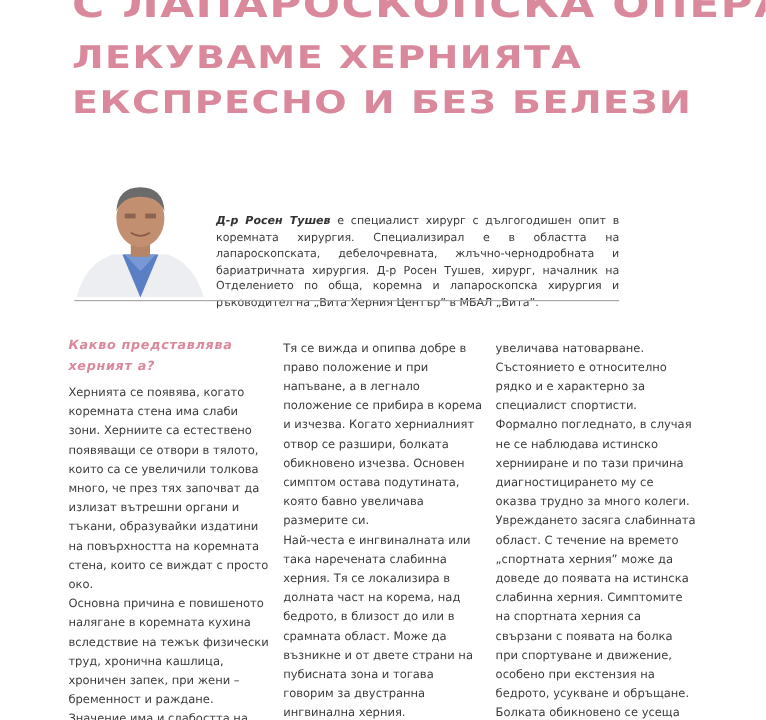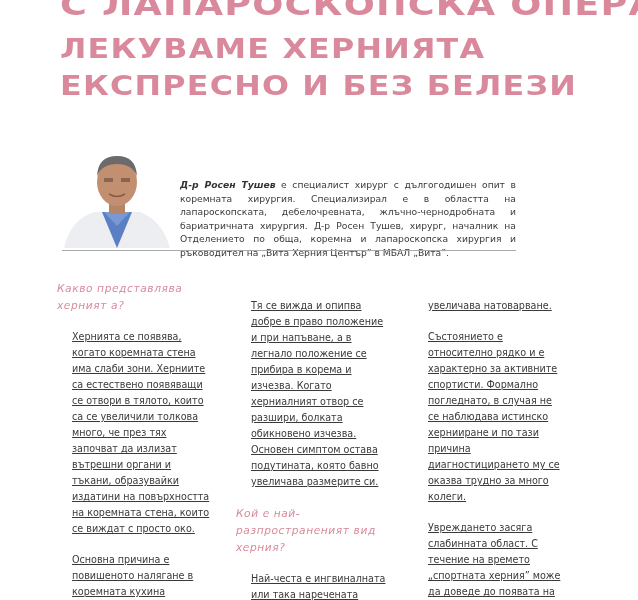--- a/index.html
+++ b/index.html
@@ -13,23 +13,23 @@
     .photo svg { display: block; }
 
     .bio { position: absolute; left: 180px; top: 178px; width: 336px; font-size: 9.2px; line-height: 13.6px; color: #3a3a3a; text-align: justify; }
     .bio b { color: #333; font-style: italic; }
     .divider { position: absolute; left: 62px; top: 250px; width: 454px; height: 1px; background: #aaaaaa; }
 
     .col { position: absolute; top: 280px; width: 168px; font-size: 9.6px; line-height: 16px; color: #3a3a3a; }
     .col1 { left: 57px; }
     .col2 { left: 236px; top: 283px; }
     .col3 { left: 413px; top: 283px; }
-    .h { color: #d9899b; font-style: italic; font-weight: normal; font-size: 10.6px; line-height: 17px; margin: 6px 0 6px 0; letter-spacing: 0.6px; }
+    .h { color: #d9899b; font-style: italic; font-weight: bold; font-size: 10.6px; line-height: 17px; margin: 6px 0 6px 0; letter-spacing: 0.6px; }
     .h.first { margin-top: 0; }
-    p { margin: 15px; text-decoration: underline; }
+    p { margin: 0; }
   </style>
 </head>
 <body>
 
 <div class="title t1">С ЛАПАРОСКОПСКА ОПЕРАЦИЯ</div>
 <div class="title t2">ЛЕКУВАМЕ ХЕРНИЯТА</div>
 <div class="title t3">ЕКСПРЕСНО И БЕЗ БЕЛЕЗИ</div>
 
 <div class="photo">
   <svg width="110" height="98" viewBox="0 0 110 98">
@@ -53,23 +53,22 @@
 
 <div class="col col1">
   <div class="h first">Какво представлява херният а?</div>
   <p>Херниятa се появява, когато коремната стена има слаби зони. Херниите са естествено появяващи се отвори в тялото, които са се увеличили толкова много, че през тях започват да излизат вътрешни органи и тъкани, образувайки издатини на повърхността на коремната стена, които се виждат с просто око.</p>
   <p>Основна причина е повишеното налягане в коремната кухина вследствие на тежък физически труд, хронична кашлица, хроничен запек, при жени – бременност и раждане. Значение има и слабостта на предната коремна стена – вродена или вследствие на напреднала възраст.</p>
 
 </div>
 
 <div class="col col2">
   <p>Тя се вижда и опипва добре в право положение и при напъване, а в легнало положение се прибира в корема и изчезва. Когато херниалният отвор се разшири, болката обикновено изчезва. Основен симптом остава подутината, която бавно увеличава размерите си.</p>
-  <div class="h">Кой е най-разпространеният вид херния?</div>
   <p>Най-честа е ингвиналната или така наречената слабинна херния. Тя се локализира в долната част на корема, над бедрото, в близост до или в срамната област. Може да възникне и от двете страни на пубисната зона и тогава говорим за двустранна ингвинална херния.</p>
 
 </div>
 
 <div class="col col3">
   <p>увеличава натоварване.</p>
-  <p>Състоянието е относително рядко и е характерно за активните спортисти. Формално погледнато, в случая не се наблюдава истинско хернииране и по тази причина диагностицирането му се оказва трудно за много колеги.</p>
+  <p>Състоянието е относително рядко и е характерно за специалист спортисти. Формално погледнато, в случая не се наблюдава истинско хернииране и по тази причина диагностицирането му се оказва трудно за много колеги.</p>
   <p>Увреждането засяга слабинната област. С течение на времето „спортната херния” може да доведе до появата на истинска слабинна херния. Симптомите на спортната херния са свързани с появата на болка при спортуване и движение, особено при екстензия на бедрото, усукване и обръщане.</p>
   <p>Болката обикновено се усеща по вътрешната част на бедрото и в тестисите, но нерядко пациентът трудно може да посочи точната локализация на болката. След спортуване обикновено засегнатият усеща скованост и болка. Всяко усилие като кашляне, кихане или спортна</p>
 </div>
 
 </body></html>

